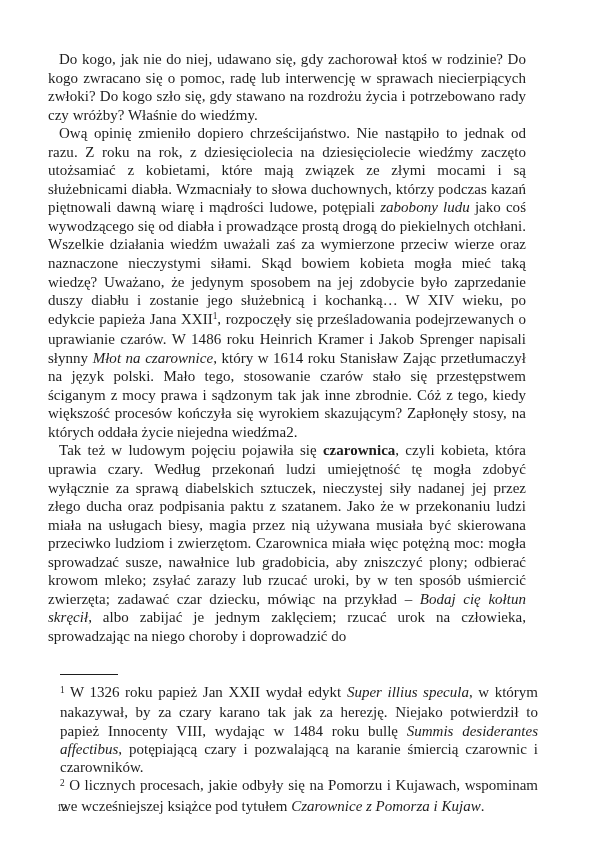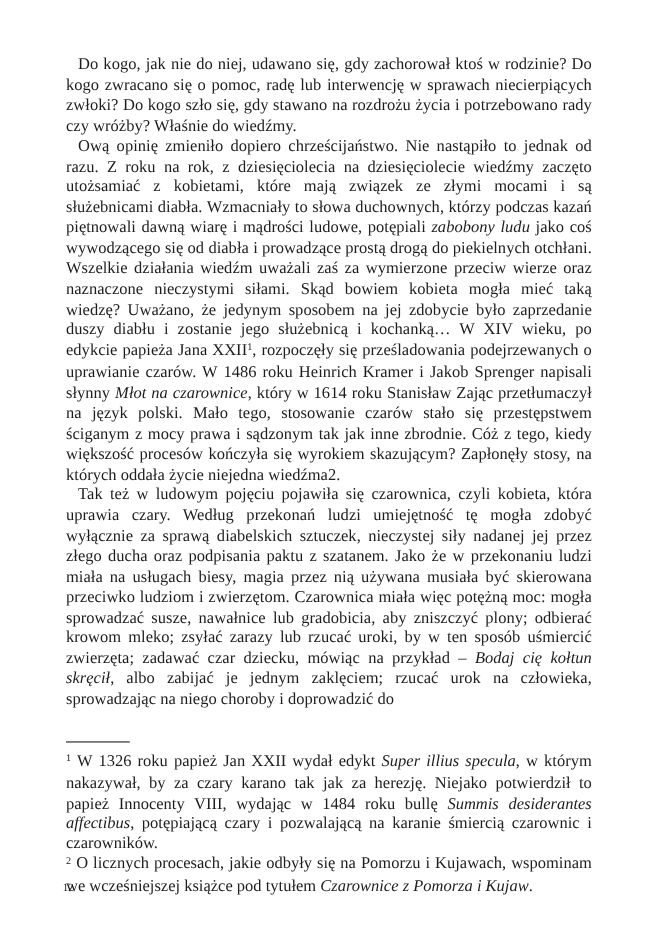--- a/index.html
+++ b/index.html
@@ -10,21 +10,21 @@
   }
   .page {
     position: relative;
     width: 600px; height: 851px;
     background: var(--page-bg, #ffffff);
     color: var(--ink, #1d1d1d);
     overflow: hidden;
   }
   .text-block {
     position: absolute;
-    left: 60px; top: 50px; width: 478px;
+    left: 48px; top: 50px; width: 478px;
   }
   .para {
     margin: 0;
     font-size: 15px;
     line-height: 18.55px;
     text-align: justify;
     letter-spacing: 0.02px;
   }
   .para.indent { text-indent: 11px; }
   .fn-rule {
@@ -42,21 +42,21 @@
     font-size: 15px;
     line-height: 18.3px;
     text-align: justify;
   }
   .page-number {
     position: absolute;
     left: 57px; top: 802px;
     font-size: 10px;
   }
   .run-i { font-style: italic; }
-  .run-b { font-weight: normal; }
+  .run-b { font-weight: bold; }
   .run-sup { font-size: 0.62em; position: relative; top: -0.45em; }
 </style>
 </head>
 <body>
 
 <div class="page" style="--page-bg: #ffffff; --ink: #1d1d1d;">
 
   <div class="text-block">
     <p class="para indent"><span>Do kogo, jak nie do niej, udawano się, gdy zachorował ktoś w rodzinie? Do kogo zwracano się o pomoc, radę lub interwencję w sprawach niecierpiących zwłoki? Do kogo szło się, gdy stawano na rozdrożu życia i potrzebowano rady czy wróżby? Właśnie do wiedźmy.</span></p>
     <p class="para indent"><span>Ową opinię zmieniło dopiero chrześcijaństwo. Nie nastąpiło to jednak od razu. Z roku na rok, z dziesięciolecia na dziesięciolecie wiedźmy zaczęto utożsamiać z kobietami, które mają związek ze złymi mocami i są służebnicami diabła. Wzmacniały to słowa duchownych, którzy podczas kazań piętnowali dawną wiarę i mądrości ludowe, potępiali </span><span class="run-i">zabobony ludu</span><span> jako coś wywodzącego się od diabła i prowadzące prostą drogą do piekielnych otchłani. Wszelkie działania wiedźm uważali zaś za wymierzone przeciw wierze oraz naznaczone nieczystymi siłami. Skąd bowiem kobieta mogła mieć taką wiedzę? Uważano, że jedynym sposobem na jej zdobycie było zaprzedanie duszy diabłu i zostanie jego służebnicą i kochanką… W XIV wieku, po edykcie papieża Jana XXII</span><span class="run-sup">1</span><span>, rozpoczęły się prześladowania podejrzewanych o uprawianie czarów. W 1486 roku Heinrich Kramer i Jakob Sprenger napisali słynny </span><span class="run-i">Młot na czarownice</span><span>, który w 1614 roku Stanisław Zając przetłumaczył na język polski. Mało tego, stosowanie czarów stało się przestępstwem ściganym z mocy prawa i sądzonym tak jak inne zbrodnie. Cóż z tego, kiedy większość procesów kończyła się wyrokiem skazującym? Zapłonęły stosy, na których oddała życie niejedna wiedźma2.</span></p>

